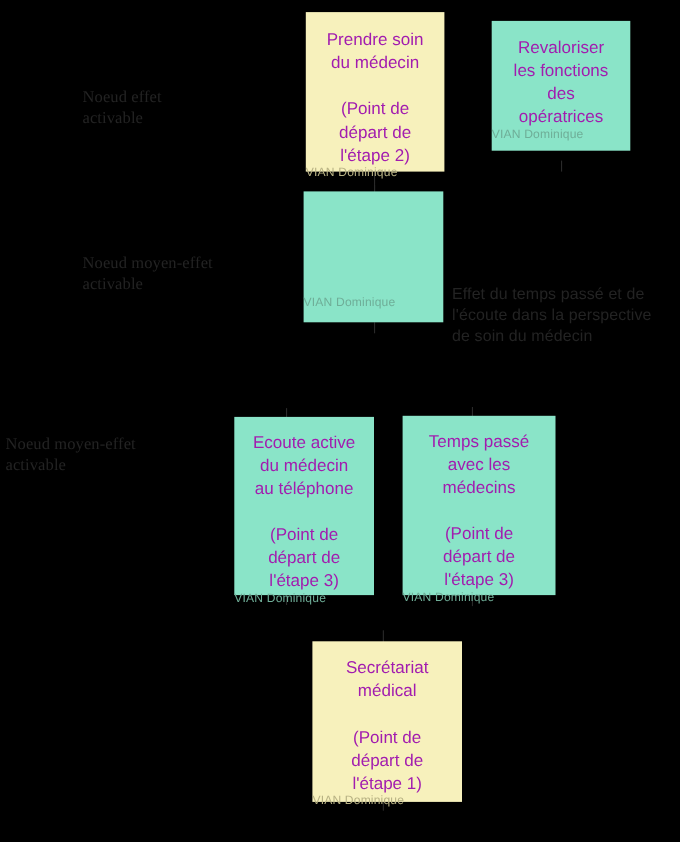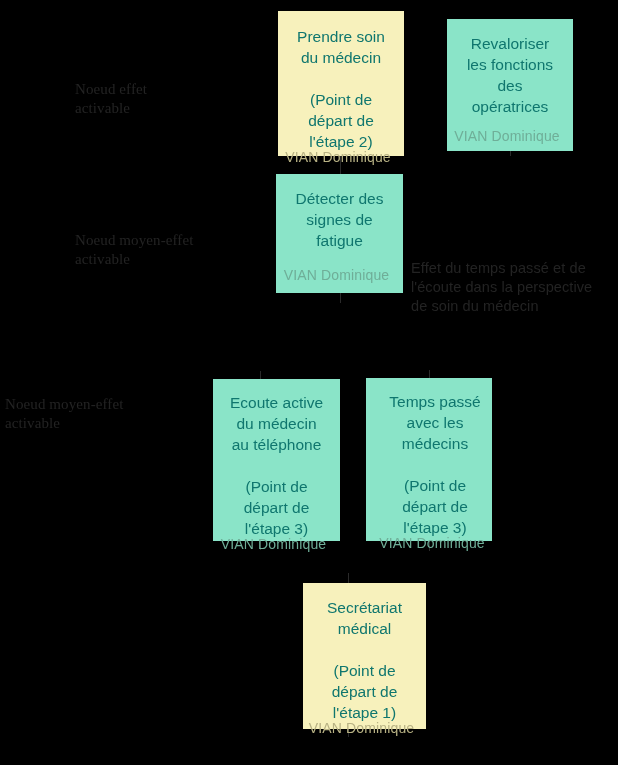--- a/index.html
+++ b/index.html
@@ -50,31 +50,31 @@
     position: absolute;
     box-sizing: border-box;
     display: flex;
     flex-direction: column;
     align-items: center;
     font-family: "Liberation Sans", sans-serif;
   }
   .card .card-text {
     width: 100%;
     text-align: center;
-    color: #0f766e;
+    color: #a21caf;
     font-size: 15.5px;
     line-height: 21px;
     white-space: pre-line;
     font-family: "Liberation Sans", sans-serif;
   }
   .card .card-author {
     width: 100%;
-    text-align: center;
+    text-align: left;
     color: #9a9a8d;
-    font-size: 14px;
+    font-size: 11px;
     line-height: 11px;
     letter-spacing: 0.15px;
     padding-right: 6px;
     box-sizing: border-box;
     font-family: "Liberation Sans", sans-serif;
   }
   .card.teal .card-author { color: #6fae98; }
   .card.yellow .card-author { color: #b8b284; }
 
   
@@ -117,58 +117,55 @@
   <div class="card yellow" style="left:278px; top:11px; width:126px; height:145px; background:#F7F1BC; padding-top:15px;">
     <div class="card-text">Prendre soin
 du médecin
 
 (Point de
 départ de
 l'étape 2)</div>
     <div class="card-author" style="margin-top:auto; margin-bottom:13px;">VIAN Dominique</div>
   </div>
 
-  <div class="card teal" style="left:447px; top:19px; width:126px; height:132px; background:#8AE4C8; padding-top:14px;">
+  <div class="card teal" style="left:447px; top:19px; width:126px; height:118px; background:#8AE4C8; padding-top:14px;">
     <div class="card-text">Revaloriser
 les fonctions
 des
 opératrices</div>
     <div class="card-author" style="margin-top:auto; margin-bottom:9px;">VIAN Dominique</div>
   </div>
 
   <div class="card teal" style="left:276px; top:174px; width:127px; height:119px; background:#8AE4C8; padding-top:14px;">
-    <div class="card-text">Détecter des
-signes de
-fatigue</div>
     <div class="card-author" style="margin-top:auto; margin-bottom:12px;">VIAN Dominique</div>
   </div>
 
   <div class="card teal" style="left:197px; top:379px; width:127px; height:162px; background:#8AE4C8; padding-top:13px;margin-left:16px;">
     <div class="card-text">Ecoute  active
 du médecin
 au téléphone
 
 (Point de
 départ de
 l'étape 3)</div>
     <div class="card-author" style="margin-top:auto; margin-bottom:12px;">VIAN Dominique</div>
   </div>
 
-  <div class="card teal" style="left:366px; top:378px; width:126px; height:163px; background:#8AE4C8; padding-top:13px;padding-left:12px;">
+  <div class="card teal" style="left:366px; top:378px; width:139px; height:163px; background:#8AE4C8; padding-top:13px;">
     <div class="card-text">Temps passé
 avec les
 médecins
 
 (Point de
 départ de
 l'étape 3)</div>
     <div class="card-author" style="margin-top:auto; margin-bottom:11px;">VIAN Dominique</div>
   </div>
 
-  <div class="card yellow" style="left:303px; top:583px; width:123px; height:146px; background:#F7F1BC; padding-top:14px;">
+  <div class="card yellow" style="left:284px; top:583px; width:136px; height:146px; background:#F7F1BC; padding-top:14px;">
     <div class="card-text">Secrétariat
 médical
 
 (Point de
 départ de
 l'étape 1)</div>
     <div class="card-author" style="margin-top:auto; margin-bottom:12px;">VIAN Dominique</div>
   </div>
 
 </div>

